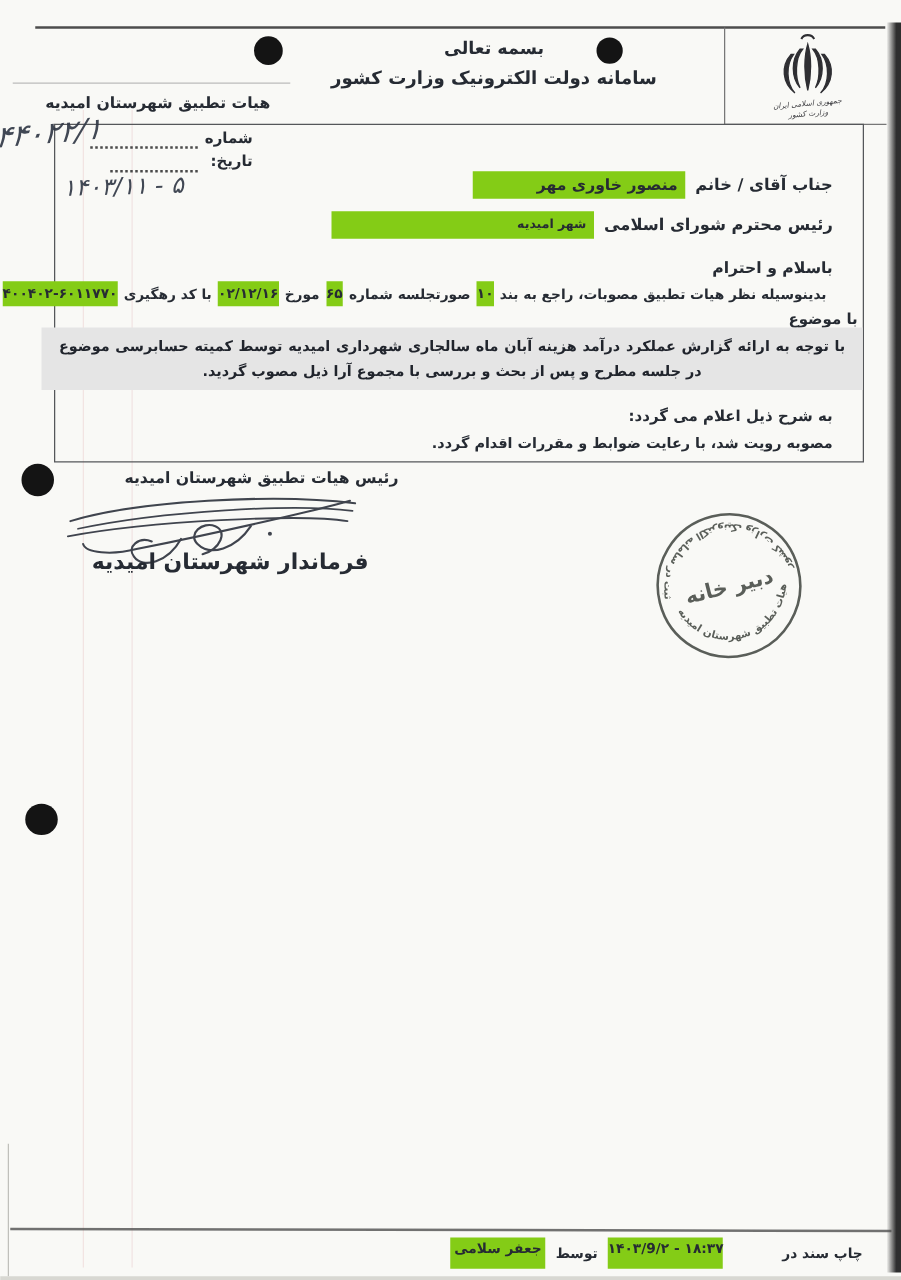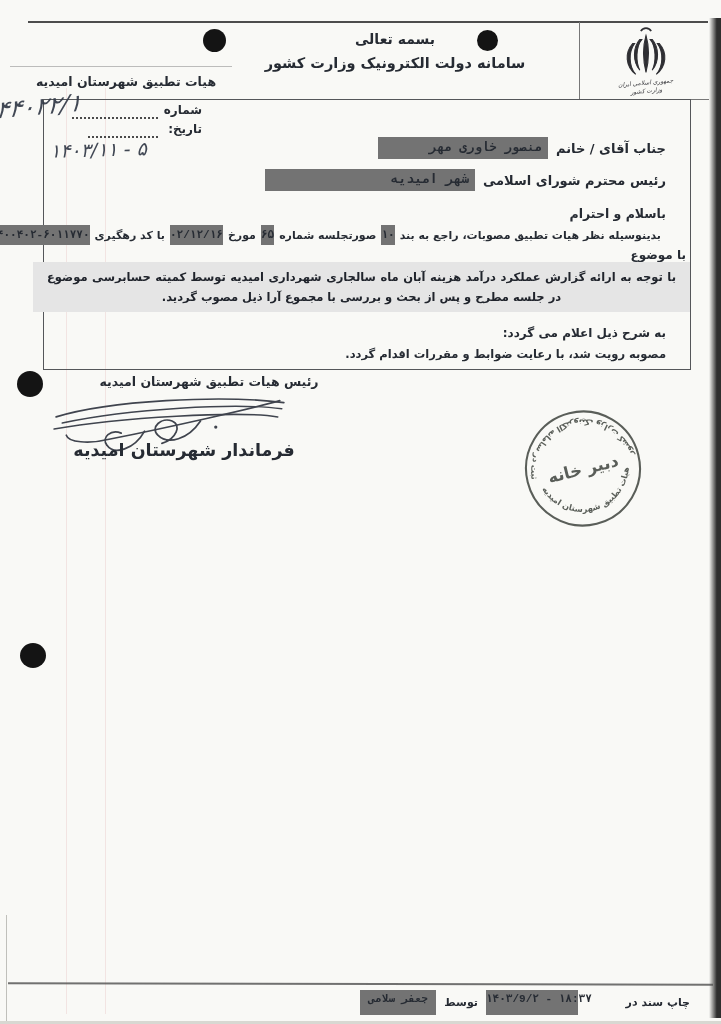--- a/index.html
+++ b/index.html
@@ -11,21 +11,21 @@
     font-family:"DejaVu Sans", sans-serif;
     direction:rtl;
     color:#262b33;
     overflow:hidden;
   }
   .abs{position:absolute;}
   .txt{white-space:nowrap;}
   .bold{font-weight:bold;}
   .center{text-align:center;}
   .right{text-align:right;}
-  .hl{background:#737373;font-family:Liberation Mono, monospace;}
+  .hl{background:#84cc16;}
   .ltr{direction:ltr;unicode-bidi:embed;}
 
   
   .scan-right{left:709px;top:18px;width:12px;height:1000px;
     background:linear-gradient(to right, rgba(45,45,45,0), #2e2e2e 65%);}
   .pinkline{width:1px;top:88px;height:926px;background:rgba(205,120,125,.16);}
   .left-edge{left:6px;top:915px;width:1px;height:106px;background:#9a9a94;opacity:.6;}
   .bottom-edge{left:0;top:1021px;width:721px;height:3px;background:#d8d8d2;}
 
   .top-rule{left:28px;top:21px;width:680px;height:2px;background:#2f2f2f;opacity:.85;}
@@ -50,21 +50,21 @@
   .hand{color:#323947;font-style:italic;opacity:.92;}
   .hand-no{left:-4px;top:88px;width:190px;font-size:24px;letter-spacing:3px;
     transform:rotate(-5deg) skewX(-12deg);}
   .hand-date{left:50px;top:138px;width:135px;font-size:19px;letter-spacing:2px;
     transform:rotate(-1.5deg);}
 
   .row{display:flex;align-items:center;}
   .recip1{left:330px;top:136px;width:336px;height:24px;gap:8px;font-size:13px;}
   .recip2{left:265px;top:168px;width:401px;height:24px;gap:8px;font-size:13px;}
   .hl-name{width:158px;height:22px;line-height:22px;padding:0 6px;font-size:12.5px;}
-  .hl-city{width:218px;height:22px;line-height:22px;padding:0 6px;font-size:13px;}
+  .hl-city{width:218px;height:22px;line-height:22px;padding:0 6px;font-size:10px;}
 
   .greeting{left:540px;top:206px;width:126px;font-size:12.5px;}
 
   .mainline{left:45px;top:224px;width:616px;height:22px;font-size:11px;
     display:flex;align-items:center;gap:5px;justify-content:flex-start;}
   .mainline span{white-space:nowrap;}
   .hl-sm{height:20px;line-height:20px;text-align:center;}
   .hl-clause{width:28px;}
   .hl-session{width:36px;}
   .hl-date2{width:62px;}

